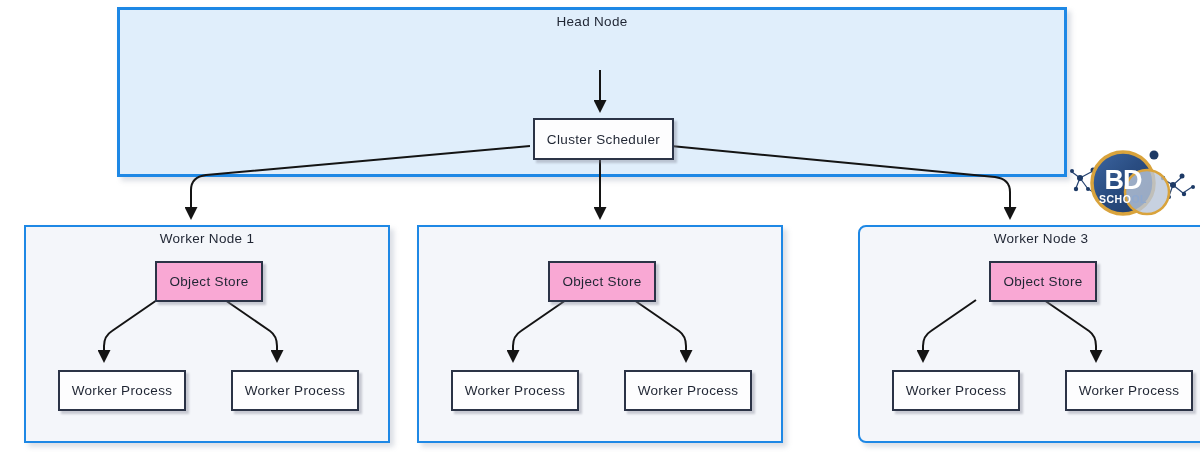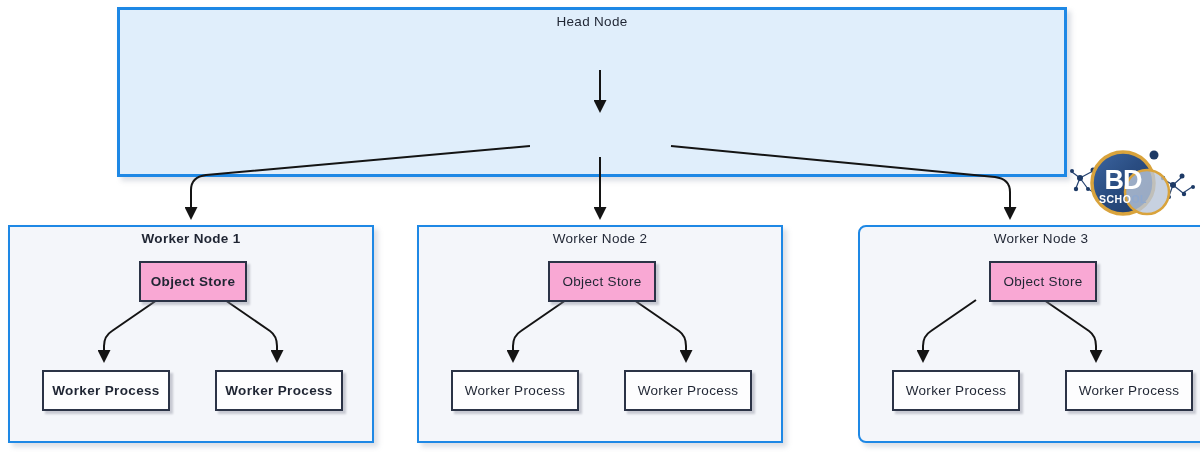--- a/index.html
+++ b/index.html
@@ -21,21 +21,21 @@
     left: 117px; top: 7px; width: 950px; height: 170px;
     background: #e0eefb;
     border: 3px solid #1e88e5;
     padding-left: 42px;
   }
   .worker-node {
     top: 225px; width: 366px; height: 218px;
     background: #f4f6fa;
     border: 2px solid #1e88e5;
   }
-  .wn1 { left: 8px; font-weight: bold; }
+  .wn1 { left: 24px; }
   .wn2 { left: 417px; }
   .wn3 { left: 858px; border-radius: 8px; }
   .cluster-title {
     position: absolute;
     top: 4px; left: 0; right: 0;
     text-align: center;
     font-size: 13.5px;
     letter-spacing: 0.3px;
     color: #1f2533;
     z-index: 5;
@@ -84,31 +84,31 @@
   .logo .bd-text     { font-size: 27px; font-weight: bold; fill: #ffffff; letter-spacing: -1px; }
   .logo .school-text { font-size: 10.5px; font-weight: bold; letter-spacing: 0.5px; }
 </style>
 </head>
 <body>
 
 <div class="canvas">
 
   <div class="cluster head-node">
     <div class="cluster-title">Head Node</div>
+    <div class="box scheduler">Cluster Scheduler</div>
   </div>
 
   <div class="cluster worker-node wn1">
     <div class="cluster-title">Worker Node 1</div>
     <div class="box obj-store">Object Store</div>
     <div class="box wp-left">Worker Process</div>
     <div class="box wp-right">Worker Process</div>
   </div>
 
   <div class="cluster worker-node wn2">
-    <div class="cluster-title">Worker Node 2</div>
     <div class="box obj-store">Object Store</div>
     <div class="box wp-left">Worker Process</div>
     <div class="box wp-right">Worker Process</div>
   </div>
 
   <div class="cluster worker-node wn3">
     <div class="cluster-title">Worker Node 3</div>
     <div class="box obj-store">Object Store</div>
     <div class="box wp-left">Worker Process</div>
     <div class="box wp-right">Worker Process</div>

